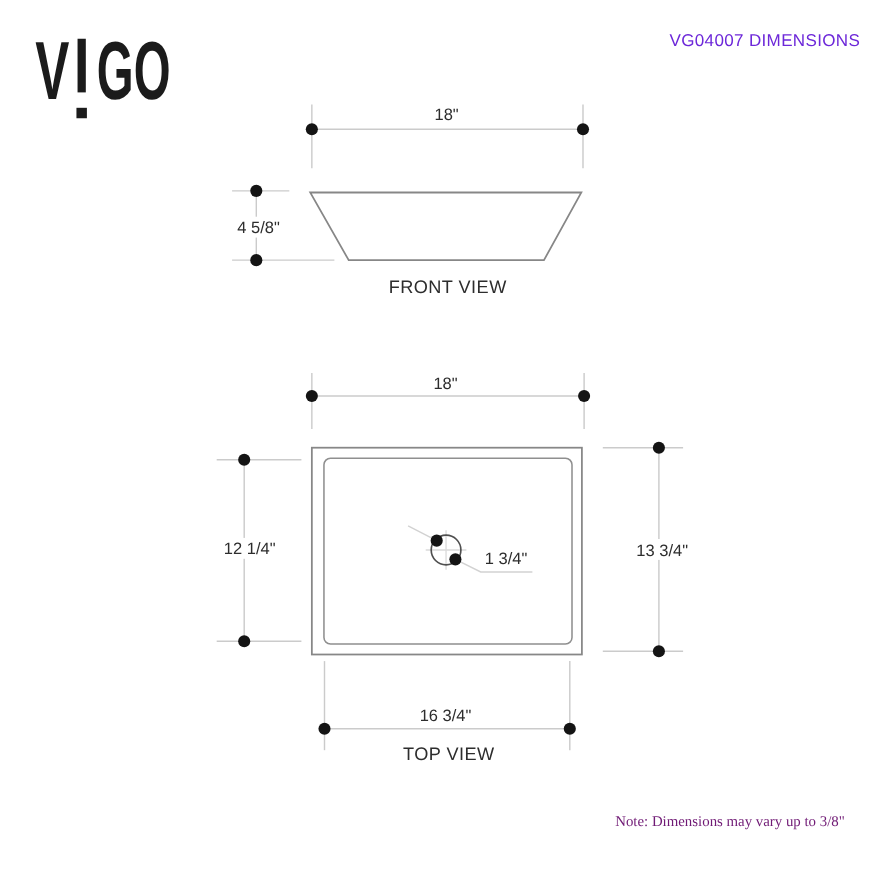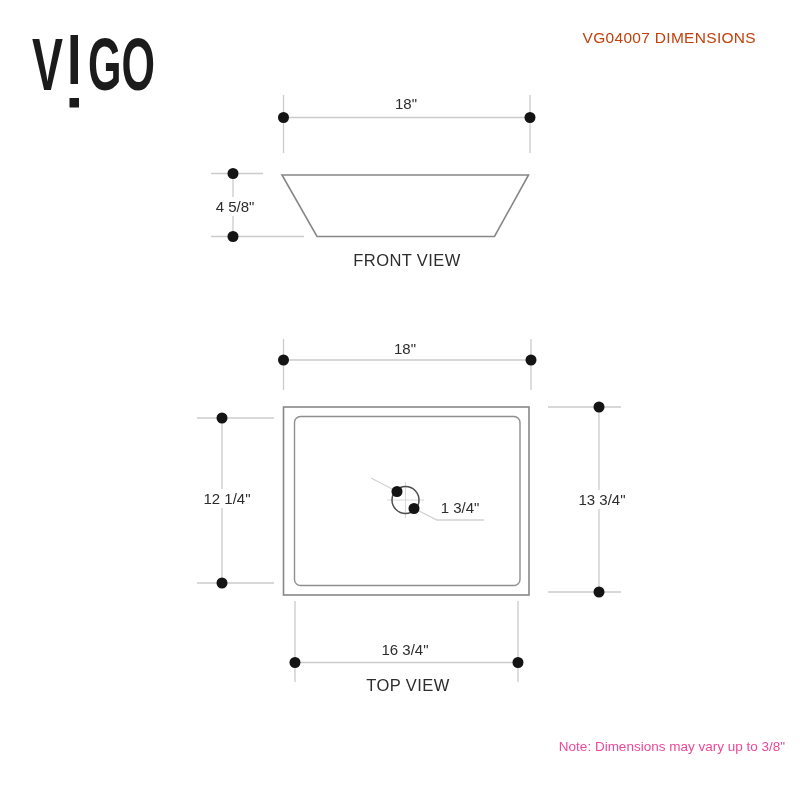--- a/index.html
+++ b/index.html
@@ -18,38 +18,39 @@
   #brand-logo {
     position: absolute;
     left: 32px;
     top: 35px;
     width: 126px;
     height: 76px;
   }
   #doc-title {
     position: absolute;
     top: 29px;
-    right: 44px;
+    right: 18px;
     font-size: 15.5px;
     letter-spacing: 0.3px;
-    color: #c2410c;
+    color: #6d28d9;
     text-align: right;
   }
   #drawing {
     position: absolute;
     left: 0;
     top: 0;
   }
   #footer-note {
     position: absolute;
     top: 739px;
-    right: 15px;
+    right: 32px;
     font-size: 13.5px;
-    color: #ec4899;
+    color: #701a75;
     text-align: right;
+    font-family: Liberation Serif, serif;
   }
   .dim-label {
     font-family: "Liberation Sans", sans-serif;
     font-size: 15px;
     fill: #2d2d2d;
   }
   .view-caption {
     font-family: "Liberation Sans", sans-serif;
     font-size: 16.5px;
     letter-spacing: 0.4px;

